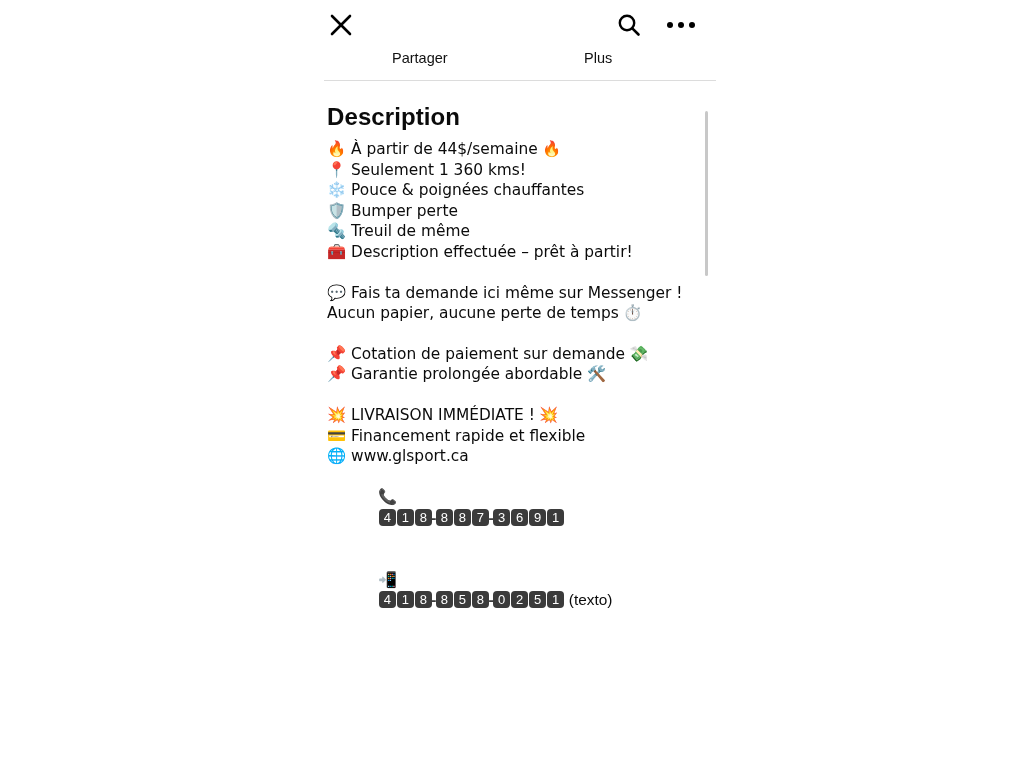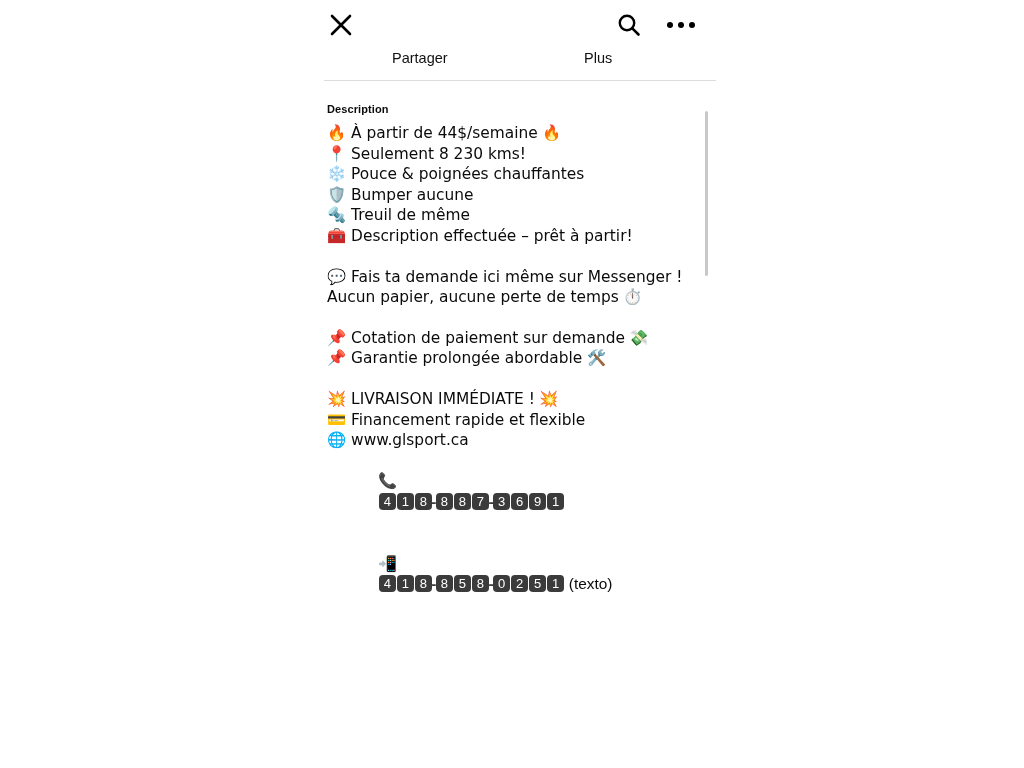--- a/index.html
+++ b/index.html
@@ -100,21 +100,21 @@
     background: #c8c8c8;
     border-radius: 2px;
   }
 
   .desc-wrap {
     padding: 0 3px 0 3px;
   }
 
   h2.section-title {
     margin: 0 0 8px 0;
-    font-size: 11px;
+    font-size: 24px;
     font-weight: bold;
     color: #0b0b0b;
     letter-spacing: 0.1px;
   }
 
   .desc-line {
     font-size: 15.4px;
     line-height: 20.6px;
     color: #0b0b0b;
     white-space: pre-wrap;
@@ -186,23 +186,23 @@
     </div>
 
     <div class="scroll-body">
       <div class="scrollbar-track"></div>
 
       <div class="desc-wrap">
         <h2 class="section-title">Description</h2>
 
         <div class="block">
           <div class="desc-line emoji">🔥 À partir de 44$/semaine 🔥</div>
-          <div class="desc-line emoji">📍 Seulement 8 230 kms!</div>
+          <div class="desc-line emoji">📍 Seulement 1 360 kms!</div>
           <div class="desc-line emoji">❄️ Pouce &amp; poignées chauffantes</div>
-          <div class="desc-line emoji">🛡️ Bumper aucune</div>
+          <div class="desc-line emoji">🛡️ Bumper perte</div>
           <div class="desc-line emoji">🔩 Treuil de même</div>
           <div class="desc-line emoji">🧰 Description effectuée – prêt à partir!</div>
         </div>
 
 
         <div class="block">
           <div class="desc-line emoji">💬 Fais ta demande ici même sur Messenger !</div>
           <div class="desc-line emoji">Aucun papier, aucune perte de temps ⏱️</div>
         </div>
 

